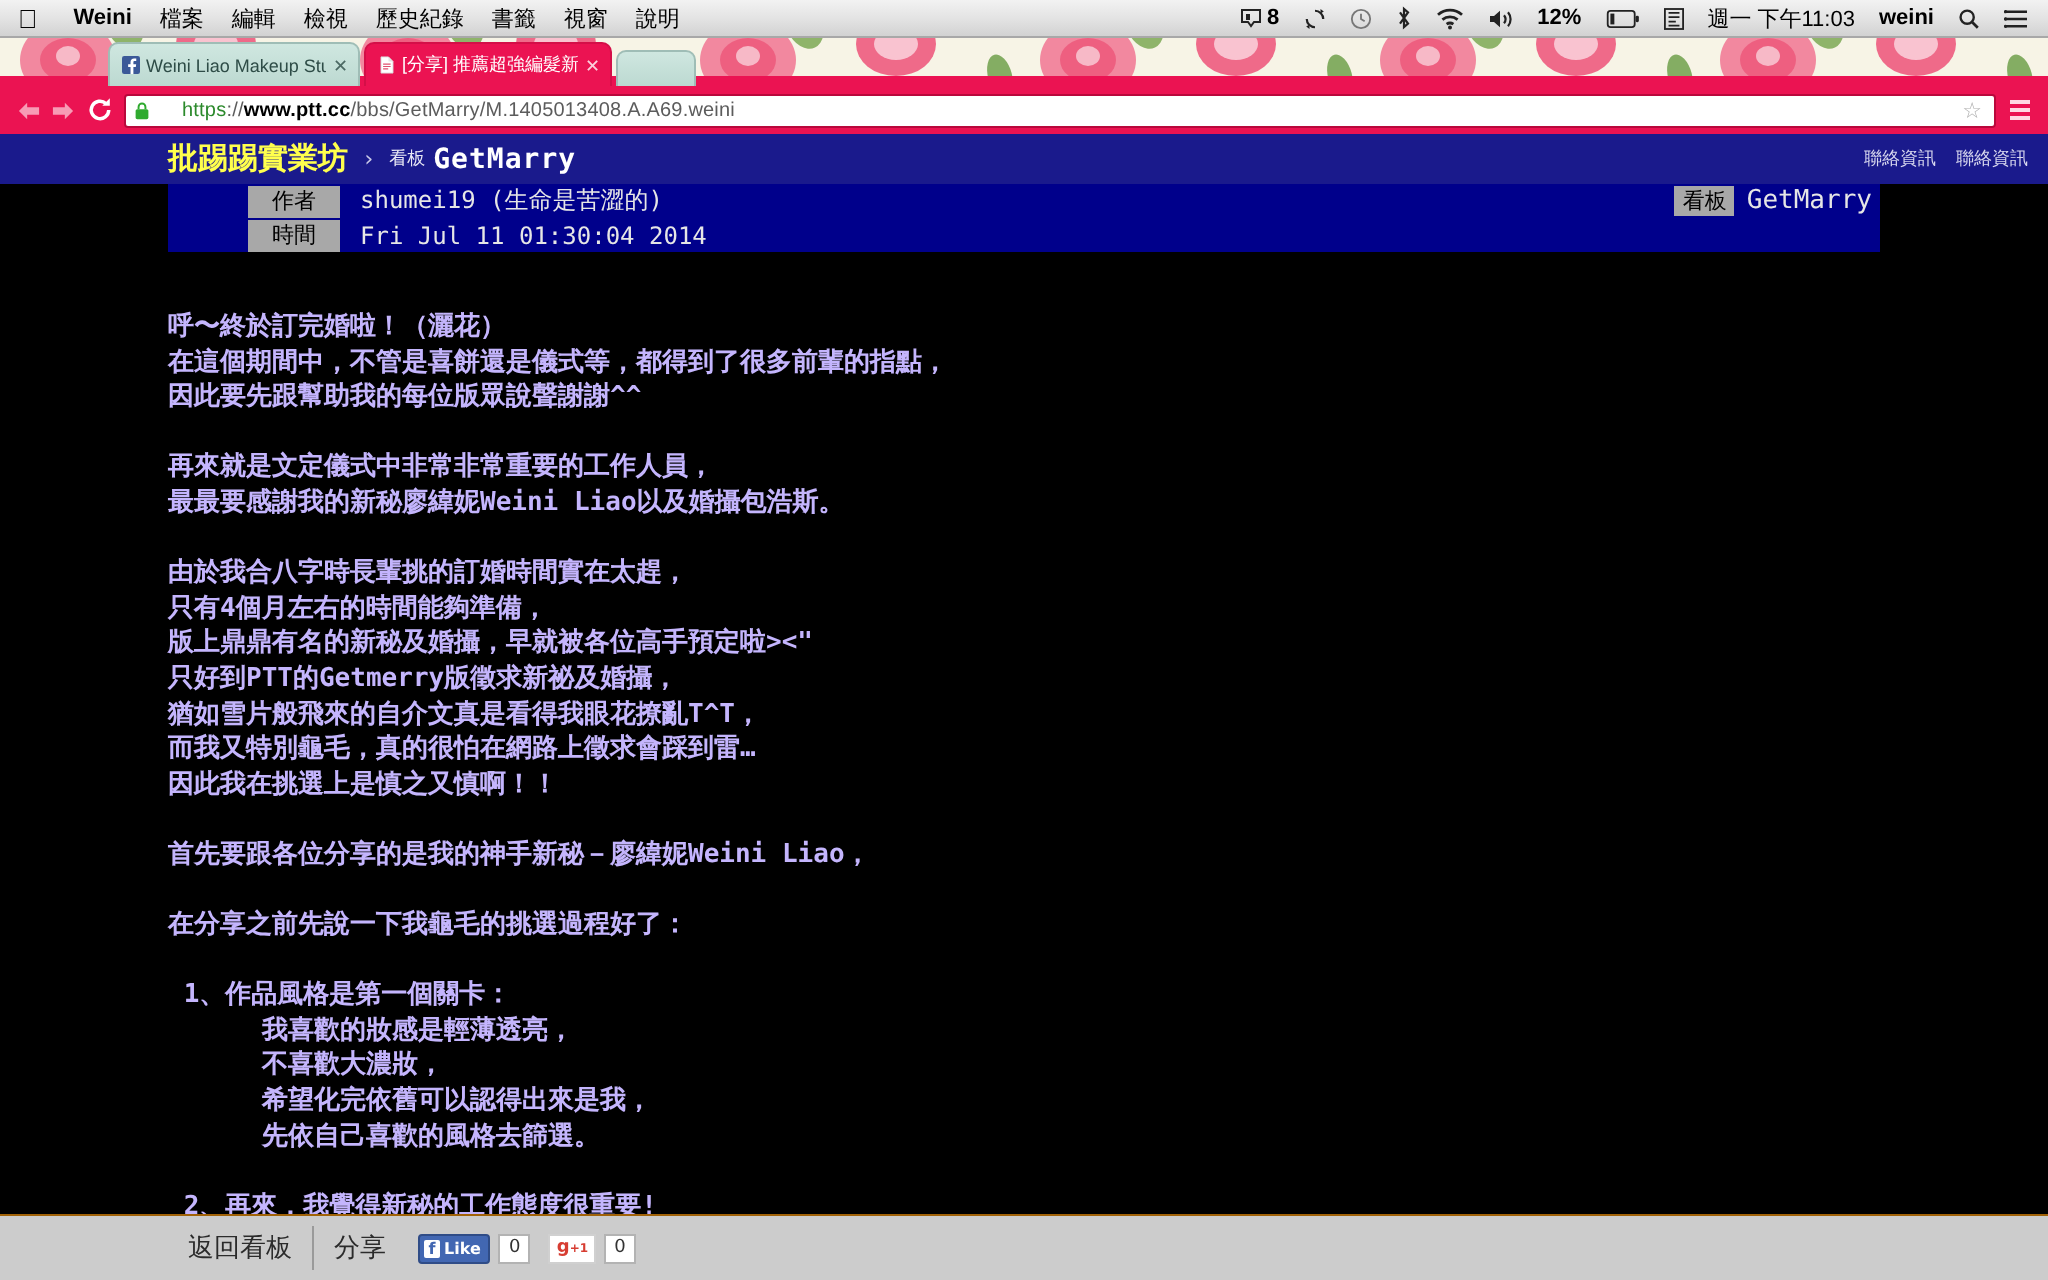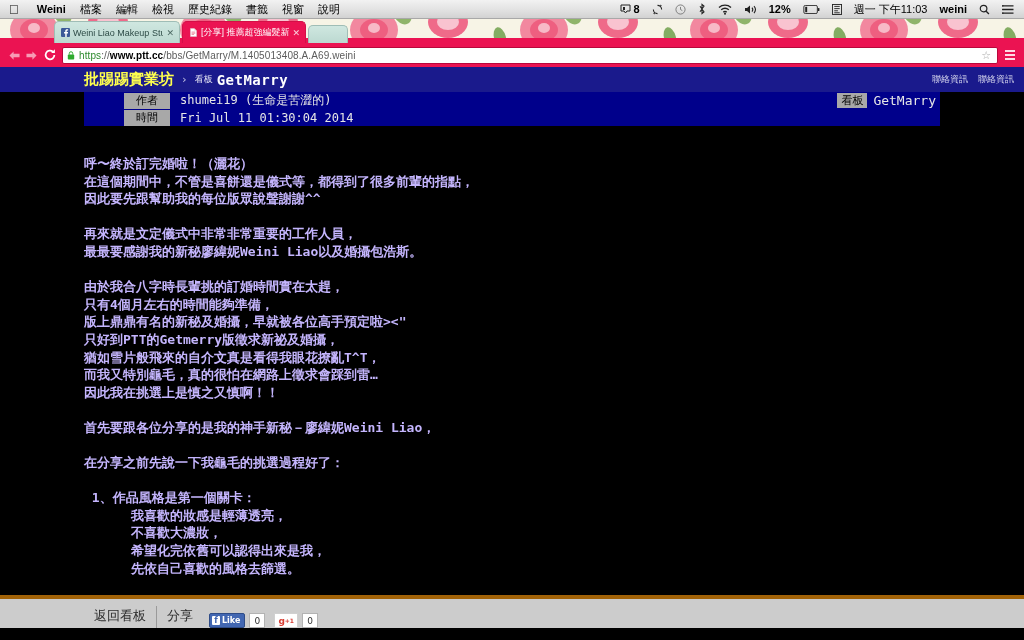--- a/index.html
+++ b/index.html
@@ -89,21 +89,21 @@
     display:flex; align-items:center; justify-content:center; flex:none;}
   #omnibox{
     flex:1; height:17px; margin:0 4px 0 3px;
     background:#fff; border:1px solid #b9083c; border-radius:2px;
     display:flex; align-items:center; padding:0 4px; gap:4px;
     font-size:10px; overflow:hidden;
   }
   .lock{ width:8px; height:9px; flex:none; }
   #urltext{ color:#5c5c5c; white-space:nowrap; letter-spacing:.1px; }
   #urltext b{ color:#000; font-weight:bold; }
-  #urltext .sch{ color:#2c8a2c; }
+  #urltext .sch{ color:#2c8a2c;margin-left:12px; }
   .star{ margin-left:auto; color:#aeaeae; font-size:11px; flex:none; padding-right:2px;}
   .hamb{ width:16px; height:17px; flex:none; display:flex; flex-direction:column;
     justify-content:center; align-items:center; gap:2px; }
   .hamb i{ display:block; width:10px; height:2px; background:#ffd9e3; }
 
   
   #page{
     position:absolute; top:48px; left:0; width:1024px; height:573px;
     background:#000;
     font-family:"DejaVu Sans Mono","Liberation Mono",monospace;
@@ -149,23 +149,23 @@
   #body-text{
     position:absolute; left:84px; top:88px; width:900px;
     color:#c4b5fd; font-size:13px; line-height:17.6px;
     white-space:pre-wrap;
     font-family:"DejaVu Sans Mono","Liberation Mono",monospace;
     font-weight:bold;
   }
 
   
   #bottombar{
-    position:absolute; left:0; bottom:12px; width:1024px; height:33px;
-    background:#cccccc; border-top:4px solid #a16207;
-    display:flex; align-items:flex-end; padding-left:84px;
+    position:absolute; left:0; bottom:0; width:1024px; height:33px;
+    background:#cccccc; border-top:1px solid #a16207;
+    display:flex; align-items:center; padding-left:84px;
     font-family:"DejaVu Sans","Liberation Sans",sans-serif;
   }
   #bottombar .bb{
     font-size:13px; color:#2b2b2b; padding:0 10px; height:24px;
     display:flex; align-items:center;
   }
   #bottombar .divider{ width:1px; height:22px; background:#9a9a9a; }
   .fblike{
     display:flex; align-items:center; margin-left:6px; height:15px;
   }

